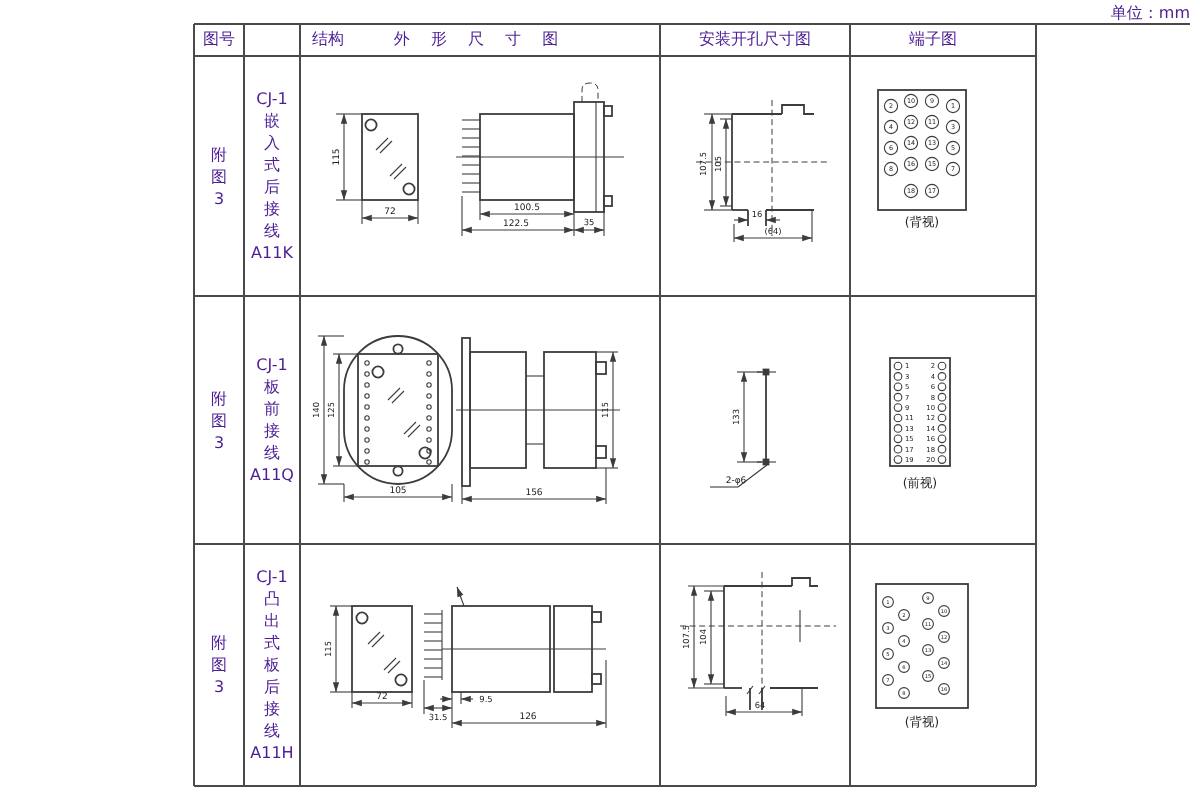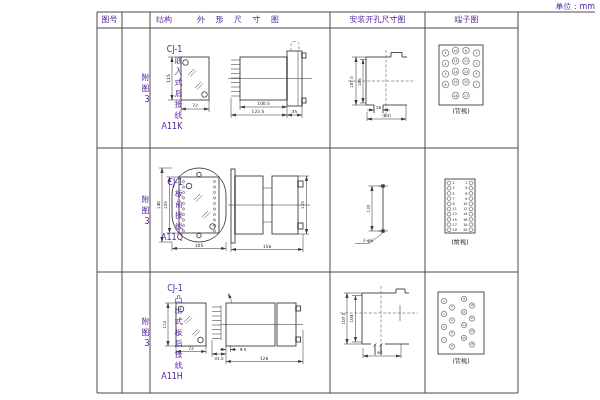--- a/index.html
+++ b/index.html
@@ -12,21 +12,21 @@
   .dash{fill:none;stroke:#3c3c3c;stroke-width:0.5;stroke-dasharray:3,1.8;}
   .grid{stroke:#4a4a4a;stroke-width:1;}
   .fillmark{fill:#3c3c3c;stroke:none;}
   text.dl{fill:#222;font-size:4.5px;font-family:"DejaVu Sans",sans-serif;text-anchor:middle;}
   text.dl4{font-size:4.2px;}
   text.vw{fill:#222;font-size:6.2px;text-anchor:middle;font-family:"DejaVu Sans",sans-serif;}
   .pn{fill:#222;font-family:"DejaVu Sans",sans-serif;}
   .hcell{position:absolute;top:12px;height:16px;line-height:16px;text-align:center;
          font-size:8px;letter-spacing:1px;}
   .cellv{position:absolute;display:flex;align-items:center;justify-content:center;
-         text-align:right;white-space:pre-line;font-size:8px;line-height:11px;padding-left:36px;}
+         text-align:center;white-space:pre-line;font-size:8px;line-height:11px;}
   .unit{position:absolute;top:1px;left:495px;width:100px;text-align:right;font-size:8px;}
 </style>
 </head>
 <body>
 
 <div id="stage">
 
 <svg id="dwg" width="600" height="400" viewBox="0 0 600 400">
   <defs>
     <marker id="ma" viewBox="0 0 5 4" markerWidth="5" markerHeight="4" refX="4.9" refY="2" orient="auto" markerUnits="userSpaceOnUse">

